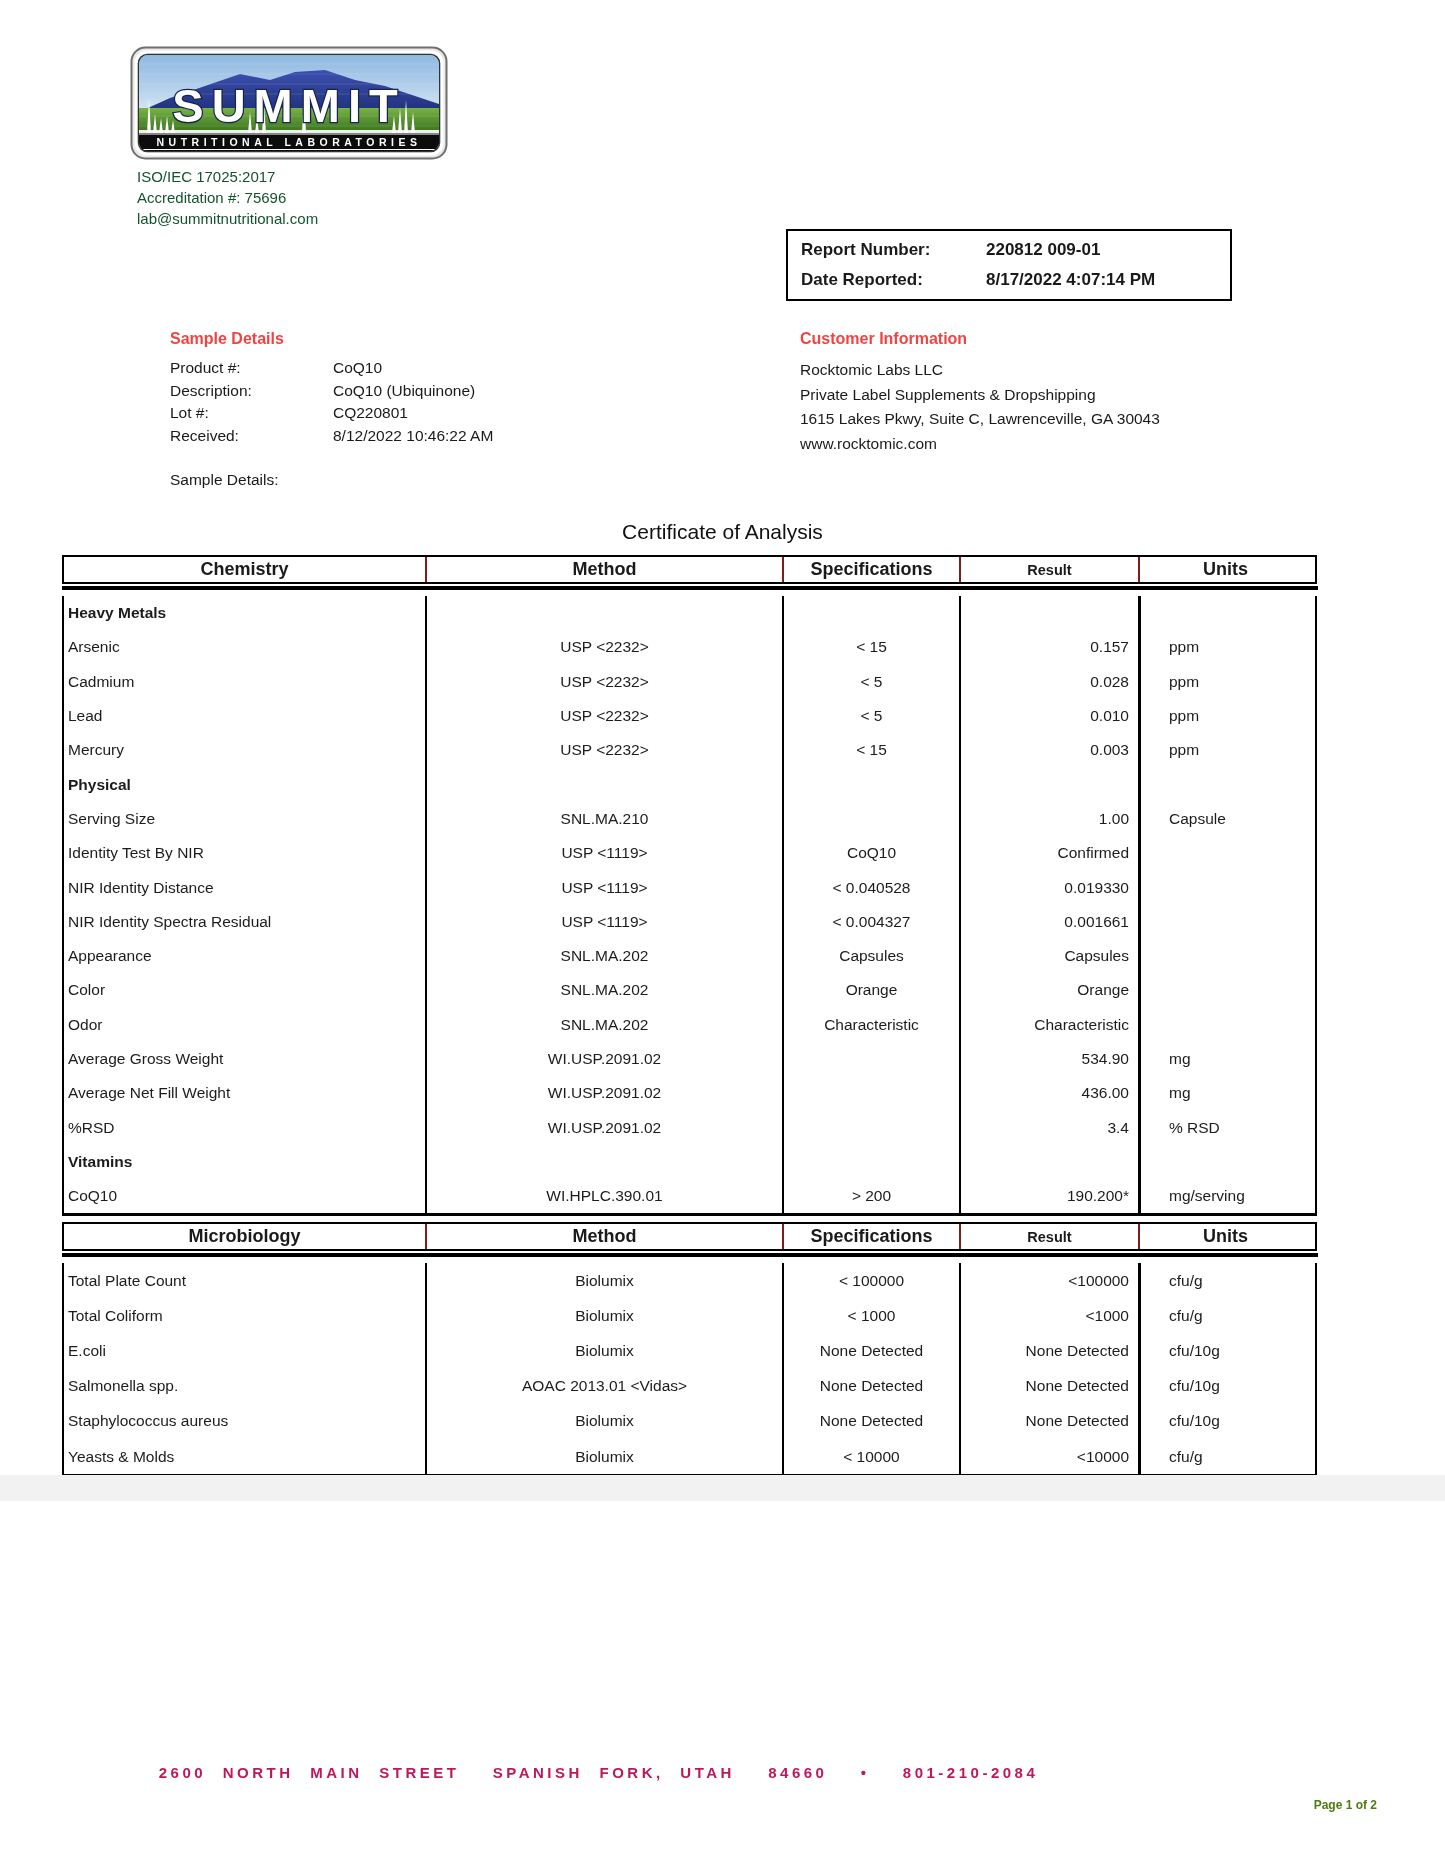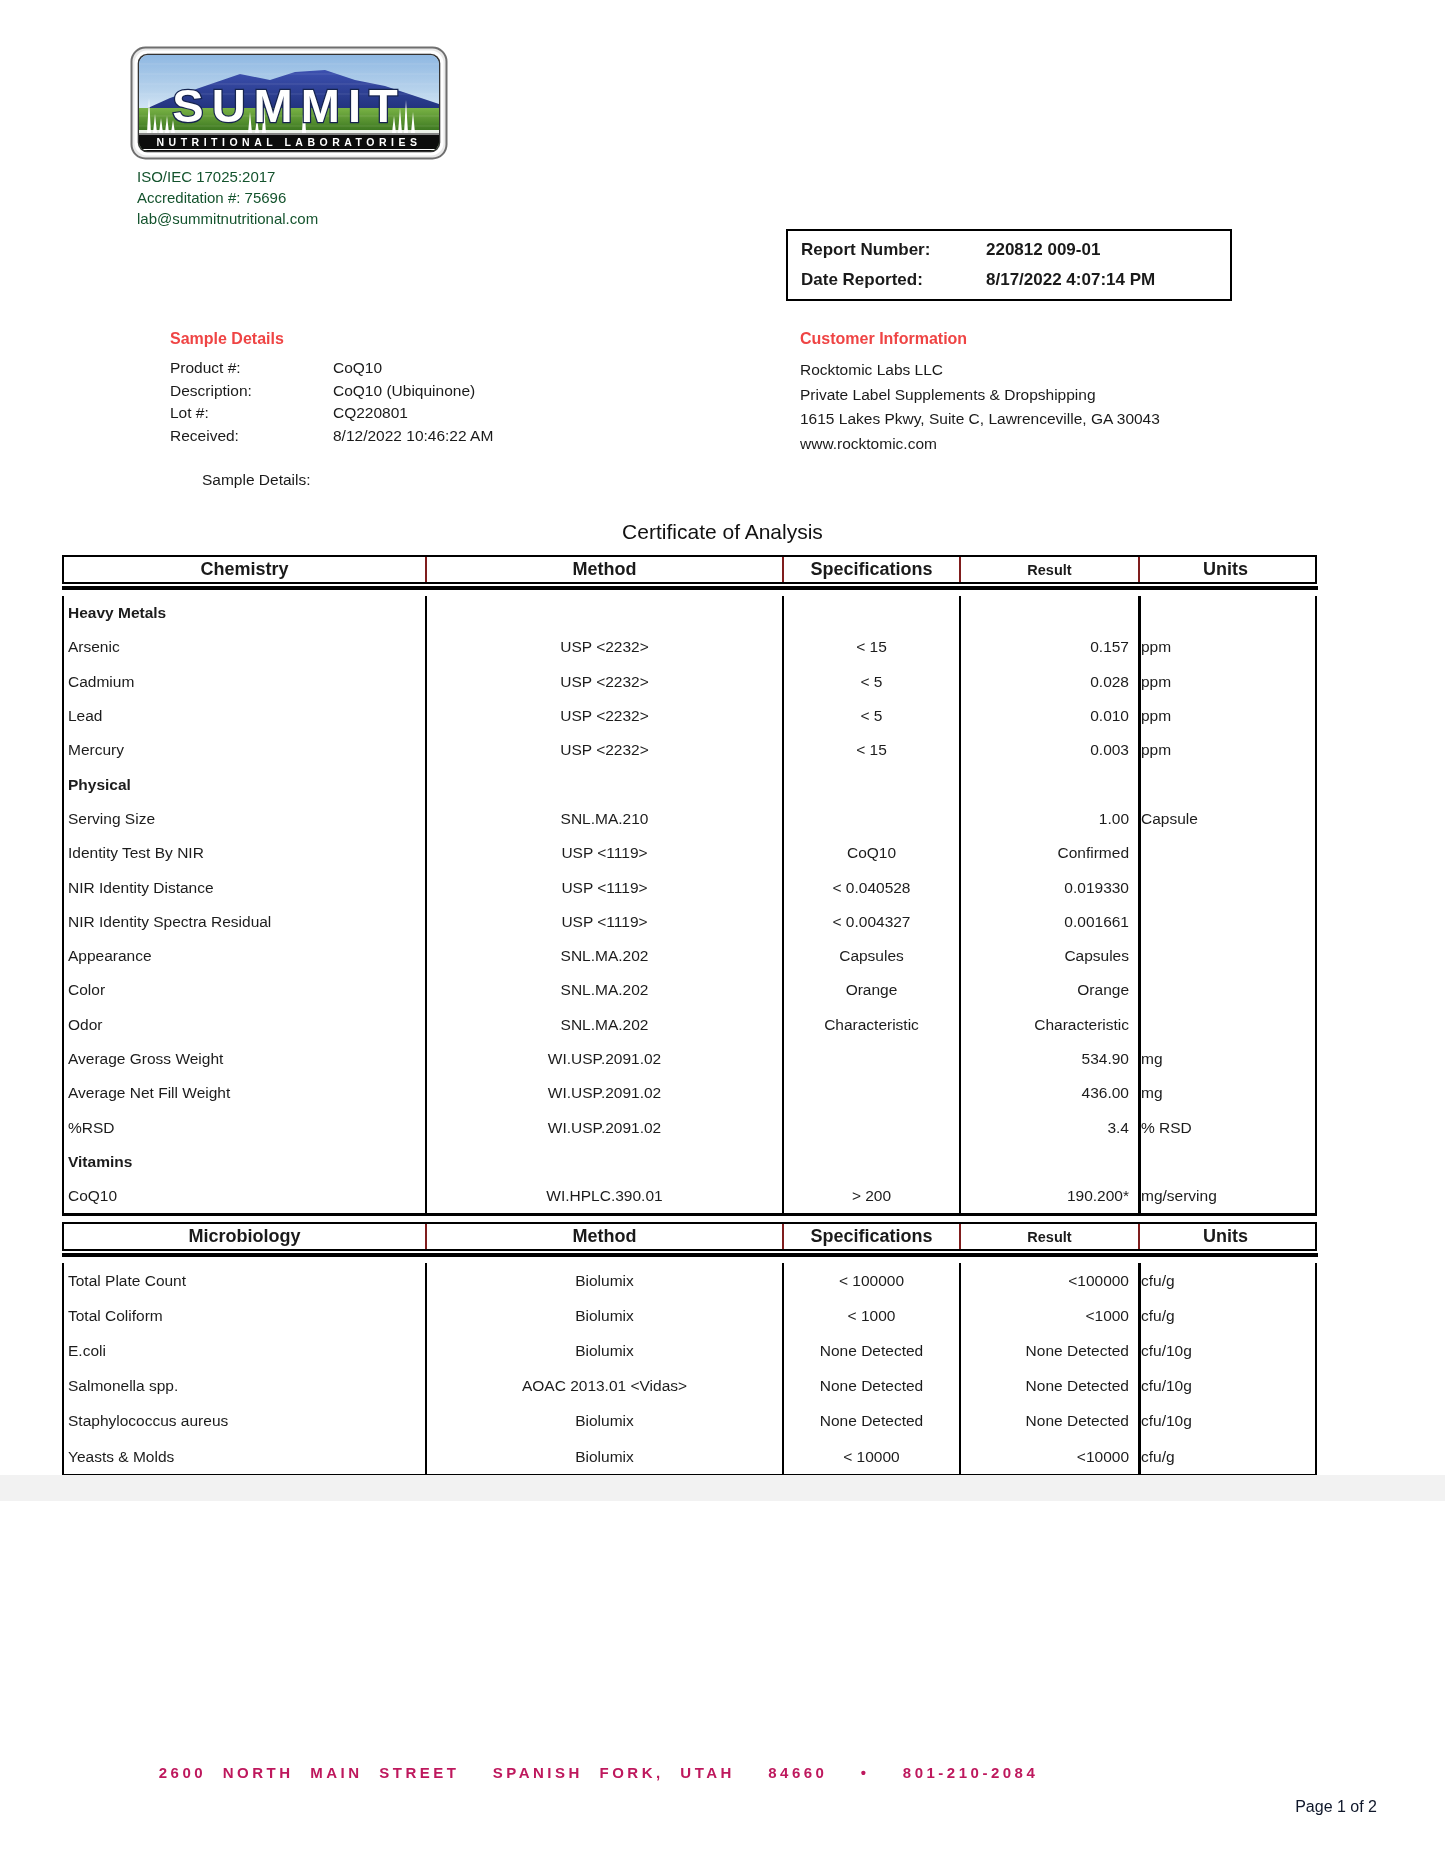--- a/index.html
+++ b/index.html
@@ -29,21 +29,21 @@
     font-size:17px; font-weight:700; line-height:24px;
   }
 
   
   .block-heading { font-size:16px; font-weight:700; color:#ef4444; }
   .sample-details { position:absolute; left:170px; top:330px; width:560px; }
   .sample-details .rows { margin-top:9px; font-size:15.5px; line-height:22.5px; }
   .kv-row { display:grid; grid-template-columns:163px auto; }
   .customer-info { position:absolute; left:800px; top:330px; width:560px; }
   .customer-info .rows { margin-top:10px; font-size:15.5px; line-height:24.5px; }
-  .sample-extra { position:absolute; left:170px; top:471px; font-size:15.5px;margin-left:32px; }
+  .sample-extra { position:absolute; left:170px; top:471px; font-size:15.5px; }
 
   
   .coa-title { position:absolute; left:0; top:520px; width:1445px; text-align:center;
     font-size:21px; color:#111; }
 
   
   .coa-table { position:absolute; left:62px; width:1255px; }
   .coa-table.chem  { top:555px; }
   .coa-table.micro { top:1222px; }
   .t-head {
@@ -60,37 +60,37 @@
     border-left:2.5px solid #000; border-right:2.5px solid #000; border-bottom:3.5px solid #000;
     background:#fff;
   }
   .tr { display:grid; grid-template-columns:361px 357px 177px 179px 173px; }
   .chem  .tr { height:34.3px; }
   .micro .tr { height:35.2px; }
   .td { display:flex; align-items:center; font-size:15.5px; color:#1c1c1c; overflow:hidden; white-space:nowrap; }
   .td.c0 { padding-left:4px; }
   .td.c1, .td.c2 { justify-content:center; }
   .td.c3 { justify-content:flex-end; padding-right:9px; }
-  .td.c4 { padding-left:0;text-align:right; }
+  .td.c4 { padding-left:28px;text-align:right; }
   .td.c1 { border-left:2px solid #000; }
   .td.c2 { border-left:2px solid #000; }
   .td.c3 { border-left:2px solid #000; }
   .td.c4 { border-left:3px solid #000; }
   .tr.section .td.c0 { font-weight:700; }
 
   
   .gray-band { position:absolute; left:0; top:1475px; width:1445px; height:26px; background:#f2f2f2; }
 
   
   .footer-address {
     position:absolute; left:0; top:1764px; width:1197px; text-align:center;
     font-size:15px; font-weight:700; color:#be185d;
     letter-spacing:3.5px; word-spacing:9px; white-space:pre;
   }
-  .page-number { position:absolute; right:68px; top:1798px; font-size:16px; color:#0f172a; }
+  .page-number { position:absolute; right:68px; top:1798px; font-size:12px; color:#4d7c0f;font-weight:bold; }
 </style>
 </head>
 <body>
 
 <div class="page">
 
   <div class="logo">
     <svg width="318" height="114" viewBox="0 0 318 114">
       <defs>
         <linearGradient id="sky" x1="0" y1="0" x2="0" y2="1">

